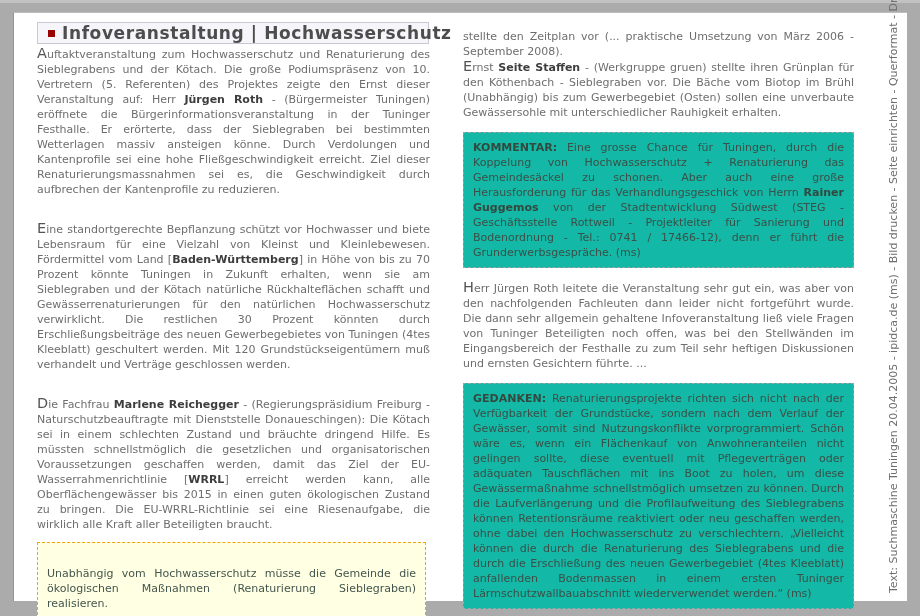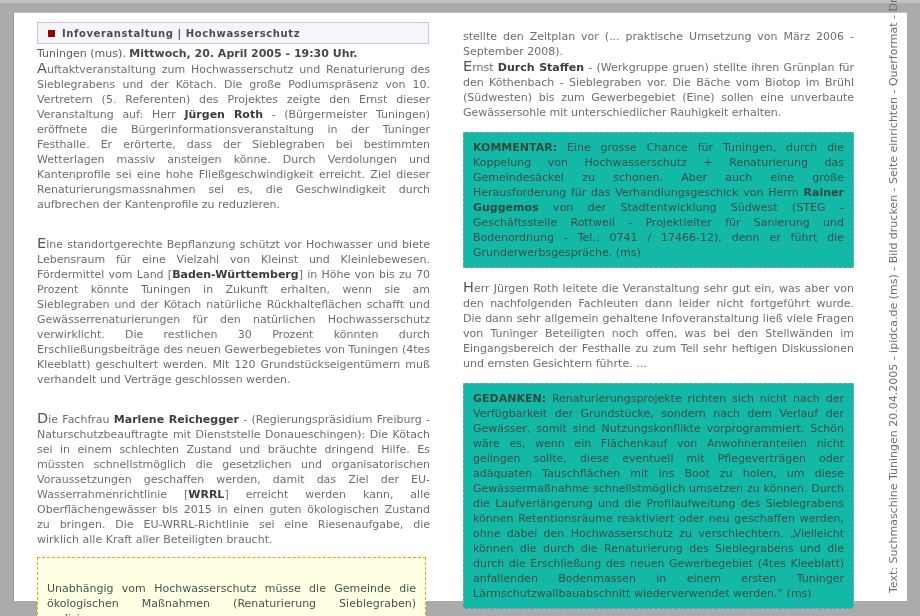--- a/index.html
+++ b/index.html
@@ -19,21 +19,21 @@
   
   .header-box{
     position:absolute;left:23px;top:9px;width:392px;height:22px;
     background:#f6f6fa;border:1px solid #c9c9d6;box-sizing:border-box;
     display:flex;align-items:center;
   }
   .red-bullet{
     width:7px;height:7px;background:#990000;margin:0 7px 0 10px;flex:0 0 auto;
   }
   .header-title{
-    font-size:10px;font-weight:bold;color:#4d4d4d;letter-spacing:0.6px;
+    font-size:17px;font-weight:bold;color:#4d4d4d;letter-spacing:0.6px;
     white-space:nowrap;
   }
   
   .col{
     position:absolute;
     font-size:11px;line-height:15px;color:#6e6e6e;
     text-align:justify;
   }
   .col-left{left:23px;top:33px;width:393px;}
   .col-right{left:449px;top:16px;width:391px;}
@@ -70,31 +70,30 @@
 
 <div class="frame">
   <div class="page">
 
     <div class="header-box">
       <span class="red-bullet"></span>
       <span class="header-title">Infoveranstaltung | Hochwasserschutz</span>
     </div>
 
     <div class="col col-left">
-      <p class="dateline"><span>Tuningen (mus). </span><span class="b">Mittwoch, 20. April 2005 - 19:30 Uhr.</span></p>
       <p class="cap"><span>Auftaktveranstaltung zum Hochwasserschutz und Renaturierung des Sieblegrabens und der Kötach. Die große Podiumspräsenz von 10. Vertretern (5. Referenten) des Projektes zeigte den Ernst dieser Veranstaltung auf: Herr </span><span class="b">Jürgen Roth</span><span> - (Bürgermeister Tuningen) eröffnete die Bürgerinformationsveranstaltung in der Tuninger Festhalle. Er erörterte, dass der Sieblegraben bei bestimmten Wetterlagen massiv ansteigen könne. Durch Verdolungen und Kantenprofile sei eine hohe Fließgeschwindigkeit erreicht. Ziel dieser Renaturierungsmassnahmen sei es, die Geschwindigkeit durch aufbrechen der Kantenprofile zu reduzieren.</span></p>
       <p class="cap mt"><span>Eine standortgerechte Bepflanzung schützt vor Hochwasser und biete Lebensraum für eine Vielzahl von Kleinst und Kleinlebewesen. Fördermittel vom Land [</span><span class="b">Baden-Württemberg</span><span>] in Höhe von bis zu 70 Prozent könnte Tuningen in Zukunft erhalten, wenn sie am Sieblegraben und der Kötach natürliche Rückhalteflächen schafft und Gewässerrenaturierungen für den natürlichen Hochwasserschutz verwirklicht. Die restlichen 30 Prozent könnten durch Erschließungsbeiträge des neuen Gewerbegebietes von Tuningen (4tes Kleeblatt) geschultert werden. Mit 120 Grundstückseigentümern muß verhandelt und Verträge geschlossen werden.</span></p>
       <p class="cap mt"><span>Die Fachfrau </span><span class="b">Marlene Reichegger</span><span> - (Regierungspräsidium Freiburg - Naturschutzbeauftragte mit Dienststelle Donaueschingen): Die Kötach sei in einem schlechten Zustand und bräuchte dringend Hilfe. Es müssten schnellstmöglich die gesetzlichen und organisatorischen Voraussetzungen geschaffen werden, damit das Ziel der EU-Wasserrahmenrichtlinie [</span><span class="b">WRRL</span><span>] erreicht werden kann, alle Oberflächengewässer bis 2015 in einen guten ökologischen Zustand zu bringen. Die EU-WRRL-Richtlinie sei eine Riesenaufgabe, die wirklich alle Kraft aller Beteiligten braucht.</span></p>
       <div class="highlight-box"><span>Unabhängig vom Hochwasserschutz müsse die Gemeinde die ökologischen Maßnahmen (Renaturierung Sieblegraben) realisieren.</span></div>
       <p class="cap"><span>Herr Dipl.-Ing. (FH) </span><span class="b">Ingo Pohl</span><span> - (Ernst und Co - Beratende Ingenieure)</span></p>
     </div>
 
     <div class="col col-right">
       <p><span>stellte den Zeitplan vor (... praktische Umsetzung von März 2006 - September 2008).</span></p>
-      <p class="cap"><span>Ernst </span><span class="b">Durch Staffen</span><span> - (Werkgruppe gruen) stellte ihren Grünplan für den Köthenbach - Sieblegraben vor. Die Bäche vom Biotop im Brühl (Südwesten) bis zum Gewerbegebiet (Eine) sollen eine unverbaute Gewässersohle mit unterschiedlicher Rauhigkeit erhalten.</span></p>
+      <p class="cap"><span>Ernst </span><span class="b">Seite Staffen</span><span> - (Werkgruppe gruen) stellte ihren Grünplan für den Köthenbach - Sieblegraben vor. Die Bäche vom Biotop im Brühl (Unabhängig) bis zum Gewerbegebiet (Osten) sollen eine unverbaute Gewässersohle mit unterschiedlicher Rauhigkeit erhalten.</span></p>
       <div class="note-box"><span class="b">KOMMENTAR:</span><span> Eine grosse Chance für Tuningen, durch die Koppelung von Hochwasserschutz + Renaturierung das Gemeindesäckel zu schonen. Aber auch eine große Herausforderung für das Verhandlungsgeschick von Herrn </span><span class="b">Rainer Guggemos</span><span> von der Stadtentwicklung Südwest (STEG - Geschäftsstelle Rottweil - Projektleiter für Sanierung und Bodenordnung - Tel.: 0741 / 17466-12), denn er führt die Grunderwerbsgespräche. (ms)</span></div>
       <p class="cap"><span>Herr Jürgen Roth leitete die Veranstaltung sehr gut ein, was aber von den nachfolgenden Fachleuten dann leider nicht fortgeführt wurde. Die dann sehr allgemein gehaltene Infoveranstaltung ließ viele Fragen von Tuninger Beteiligten noch offen, was bei den Stellwänden im Eingangsbereich der Festhalle zu zum Teil sehr heftigen Diskussionen und ernsten Gesichtern führte. ...</span></p>
       <div class="note-box"><span class="b">GEDANKEN:</span><span> Renaturierungsprojekte richten sich nicht nach der Verfügbarkeit der Grundstücke, sondern nach dem Verlauf der Gewässer, somit sind Nutzungskonflikte vorprogrammiert. Schön wäre es, wenn ein Flächenkauf von Anwohneranteilen nicht gelingen sollte, diese eventuell mit Pflegeverträgen oder adäquaten Tauschflächen mit ins Boot zu holen, um diese Gewässermaßnahme schnellstmöglich umsetzen zu können. Durch die Laufverlängerung und die Profilaufweitung des Sieblegrabens können Retentionsräume reaktiviert oder neu geschaffen werden, ohne dabei den Hochwasserschutz zu verschlechtern. „Vielleicht können die durch die Renaturierung des Sieblegrabens und die durch die Erschließung des neuen Gewerbegebiet (4tes Kleeblatt) anfallenden Bodenmassen in einem ersten Tuninger Lärmschutzwallbauabschnitt wiederverwendet werden.“ (ms)</span></div>
     </div>
 
     <div class="vertical-strip">
       <span>Text: Suchmaschine Tuningen 20.04.2005 - ipidca.de (ms)</span><span> - </span><span>Bild drucken</span><span> - </span><span>Seite einrichten</span><span> - </span><span>Querformat</span><span> - </span><span>Drucken</span>
     </div>
 
   </div>

